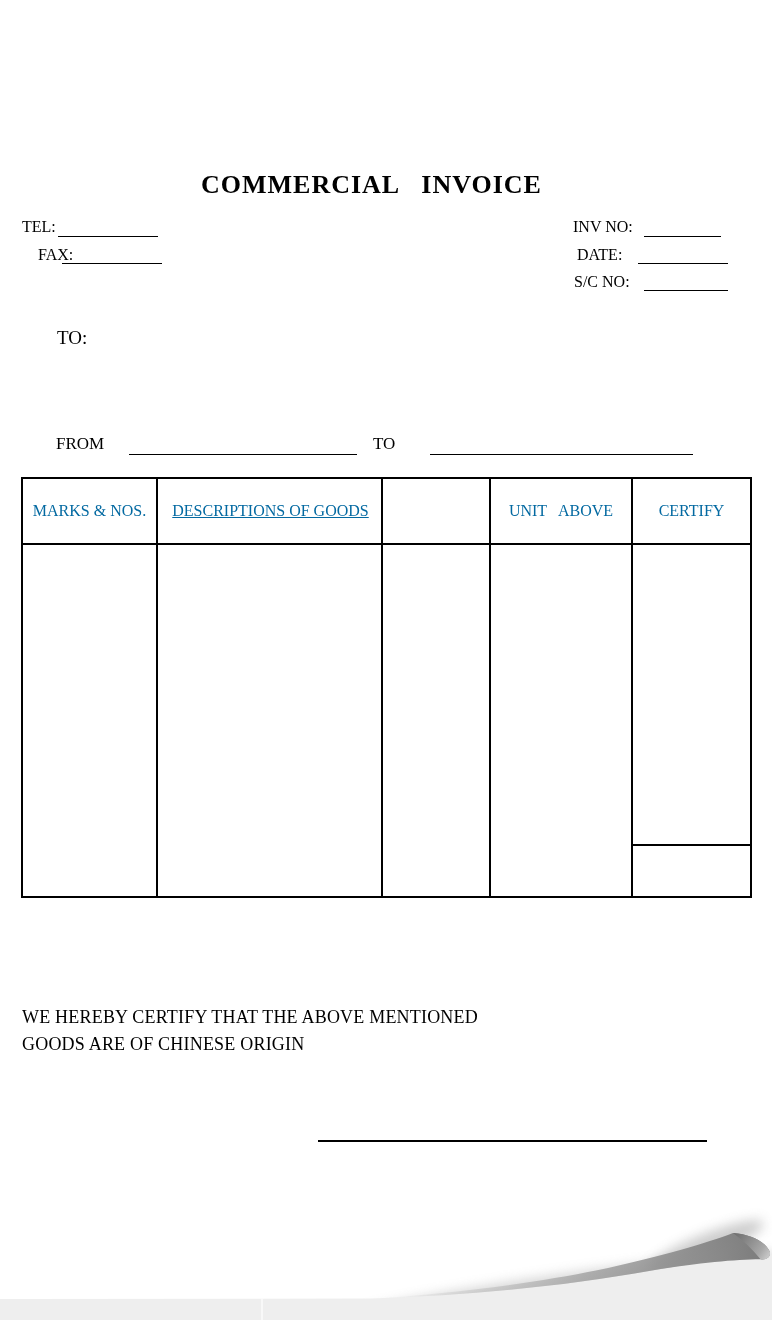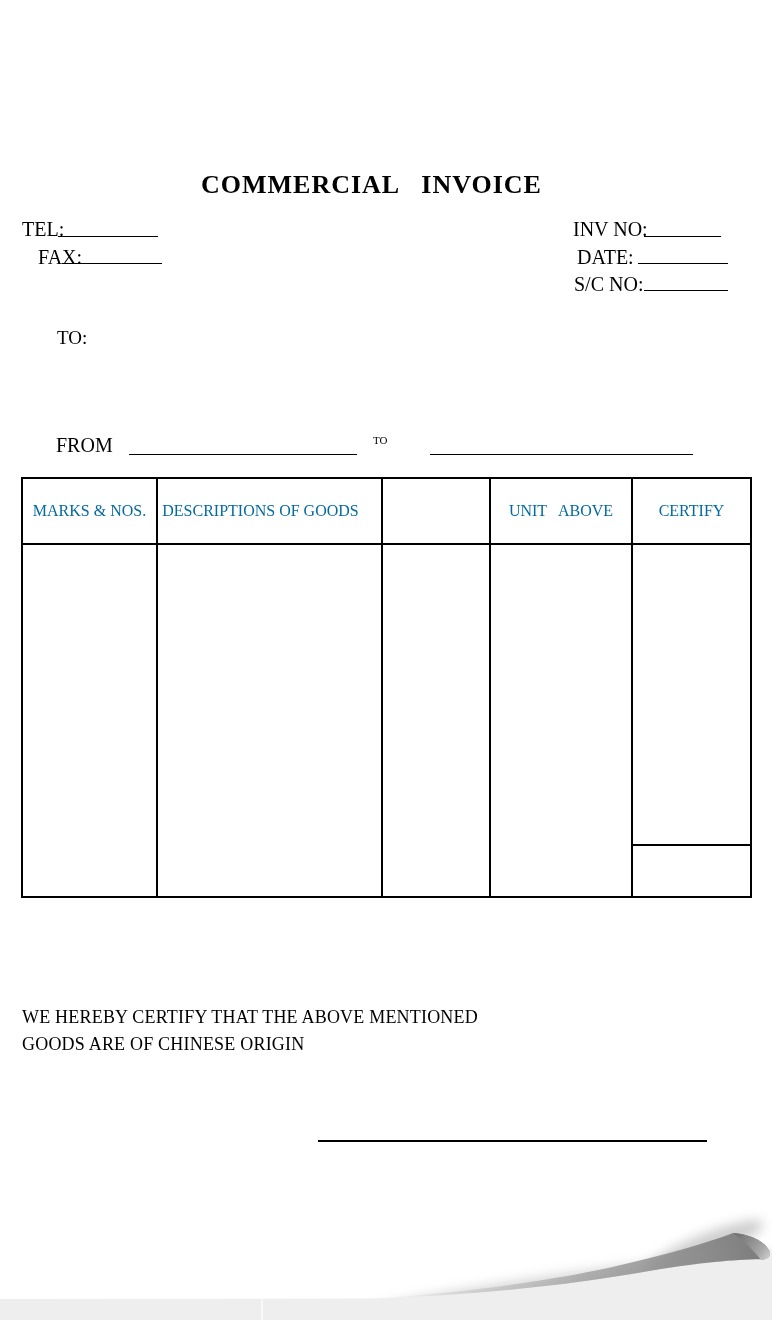--- a/index.html
+++ b/index.html
@@ -18,21 +18,21 @@
     left: 201px;
     top: 170px;
     font-size: 26px;
     font-weight: bold;
     letter-spacing: 1px;
     white-space: pre;
     color: #000;
   }
   .label {
     position: absolute;
-    font-size: 20px;
+    font-size: 16px;
     white-space: pre;
     color: #000;
   }
   .uline {
     position: absolute;
     height: 0;
     border-bottom: 1.6px solid #000000;
   }
   .sigline {
     position: absolute;
@@ -103,38 +103,38 @@
   <div class="uline" style="left:644px; top:236px; width:77px;"></div>
 
   <div class="label" style="left:577px; top:246px;">DATE:</div>
   <div class="uline" style="left:638px; top:263px; width:90px;"></div>
 
   <div class="label" style="left:574px; top:273px;">S/C NO:</div>
   <div class="uline" style="left:644px; top:290px; width:84px;"></div>
 
   <div class="label" style="left:57px; top:327px; font-size:19px;">TO:</div>
 
-  <div class="label" style="left:56px; top:434px; font-size:20px;">FROM</div>
+  <div class="label" style="left:56px; top:434px; font-size:17px;">FROM</div>
   <div class="uline" style="left:129px; top:454px; width:228px;"></div>
-  <div class="label" style="left:373px; top:434px; font-size:11px;">TO</div>
+  <div class="label" style="left:373px; top:434px; font-size:17px;">TO</div>
   <div class="uline" style="left:430px; top:454px; width:263px;"></div>
 
   <div class="table-box">
 
     <div class="vline" style="left:133px;"></div>
     <div class="vline" style="left:358px;"></div>
     <div class="vline" style="left:466px;"></div>
     <div class="vline" style="left:608px;"></div>
 
     <div class="hline" style="left:0; top:64px; width:727px;"></div>
 
     <div class="hline" style="left:610px; top:365px; width:117px;"></div>
 
     <div class="th" style="left:0; width:133px;">MARKS &amp; NOS.</div>
-    <div class="th" style="left:126px; width:223px;">DESCRIPTIONS OF GOODS</div>
+    <div class="th" style="left:136px; width:223px;text-decoration:underline;">DESCRIPTIONS OF GOODS</div>
     <div class="th" style="left:468px; width:140px;">UNIT   ABOVE</div>
     <div class="th" style="left:610px; width:117px;">CERTIFY</div>
   </div>
 
   <div class="cert" style="top:1007px;">WE HEREBY CERTIFY THAT THE ABOVE MENTIONED</div>
   <div class="cert" style="top:1034px;">GOODS ARE OF CHINESE ORIGIN</div>
 
   <div class="sigline" style="left:318px; top:1140px; width:389px;"></div>
 
   <svg class="footer-svg" viewBox="0 0 772 140" aria-hidden="true">

